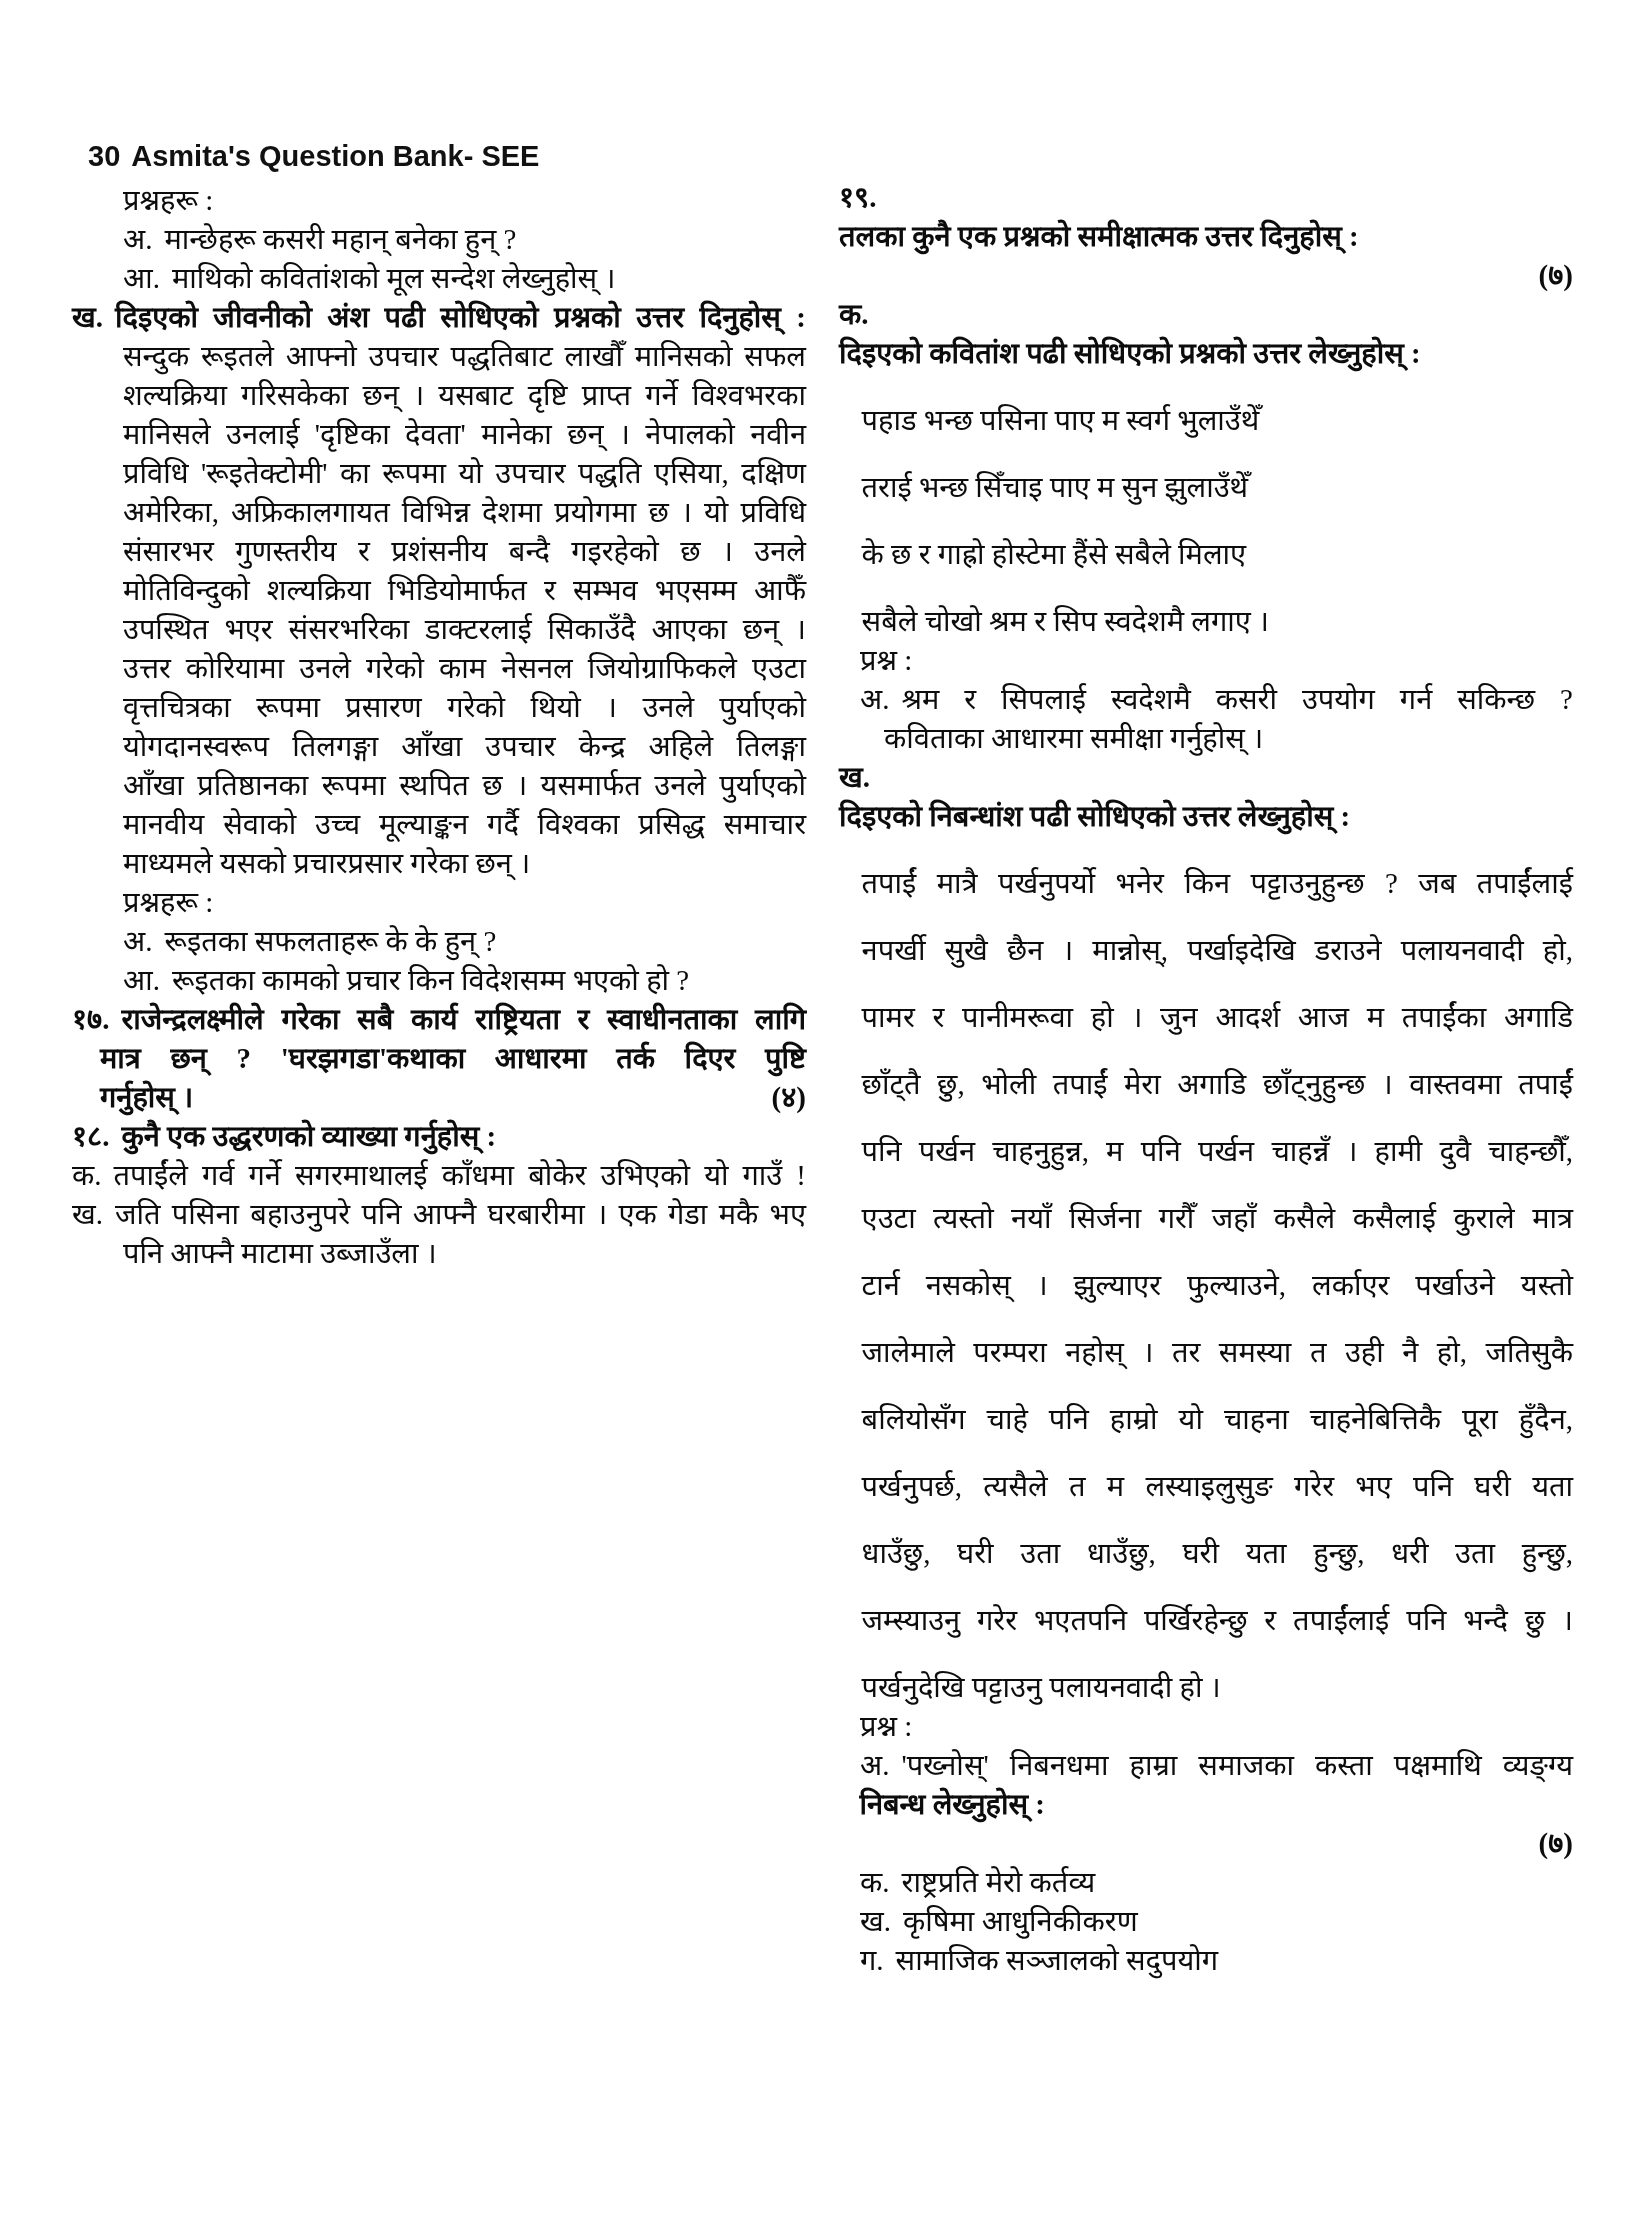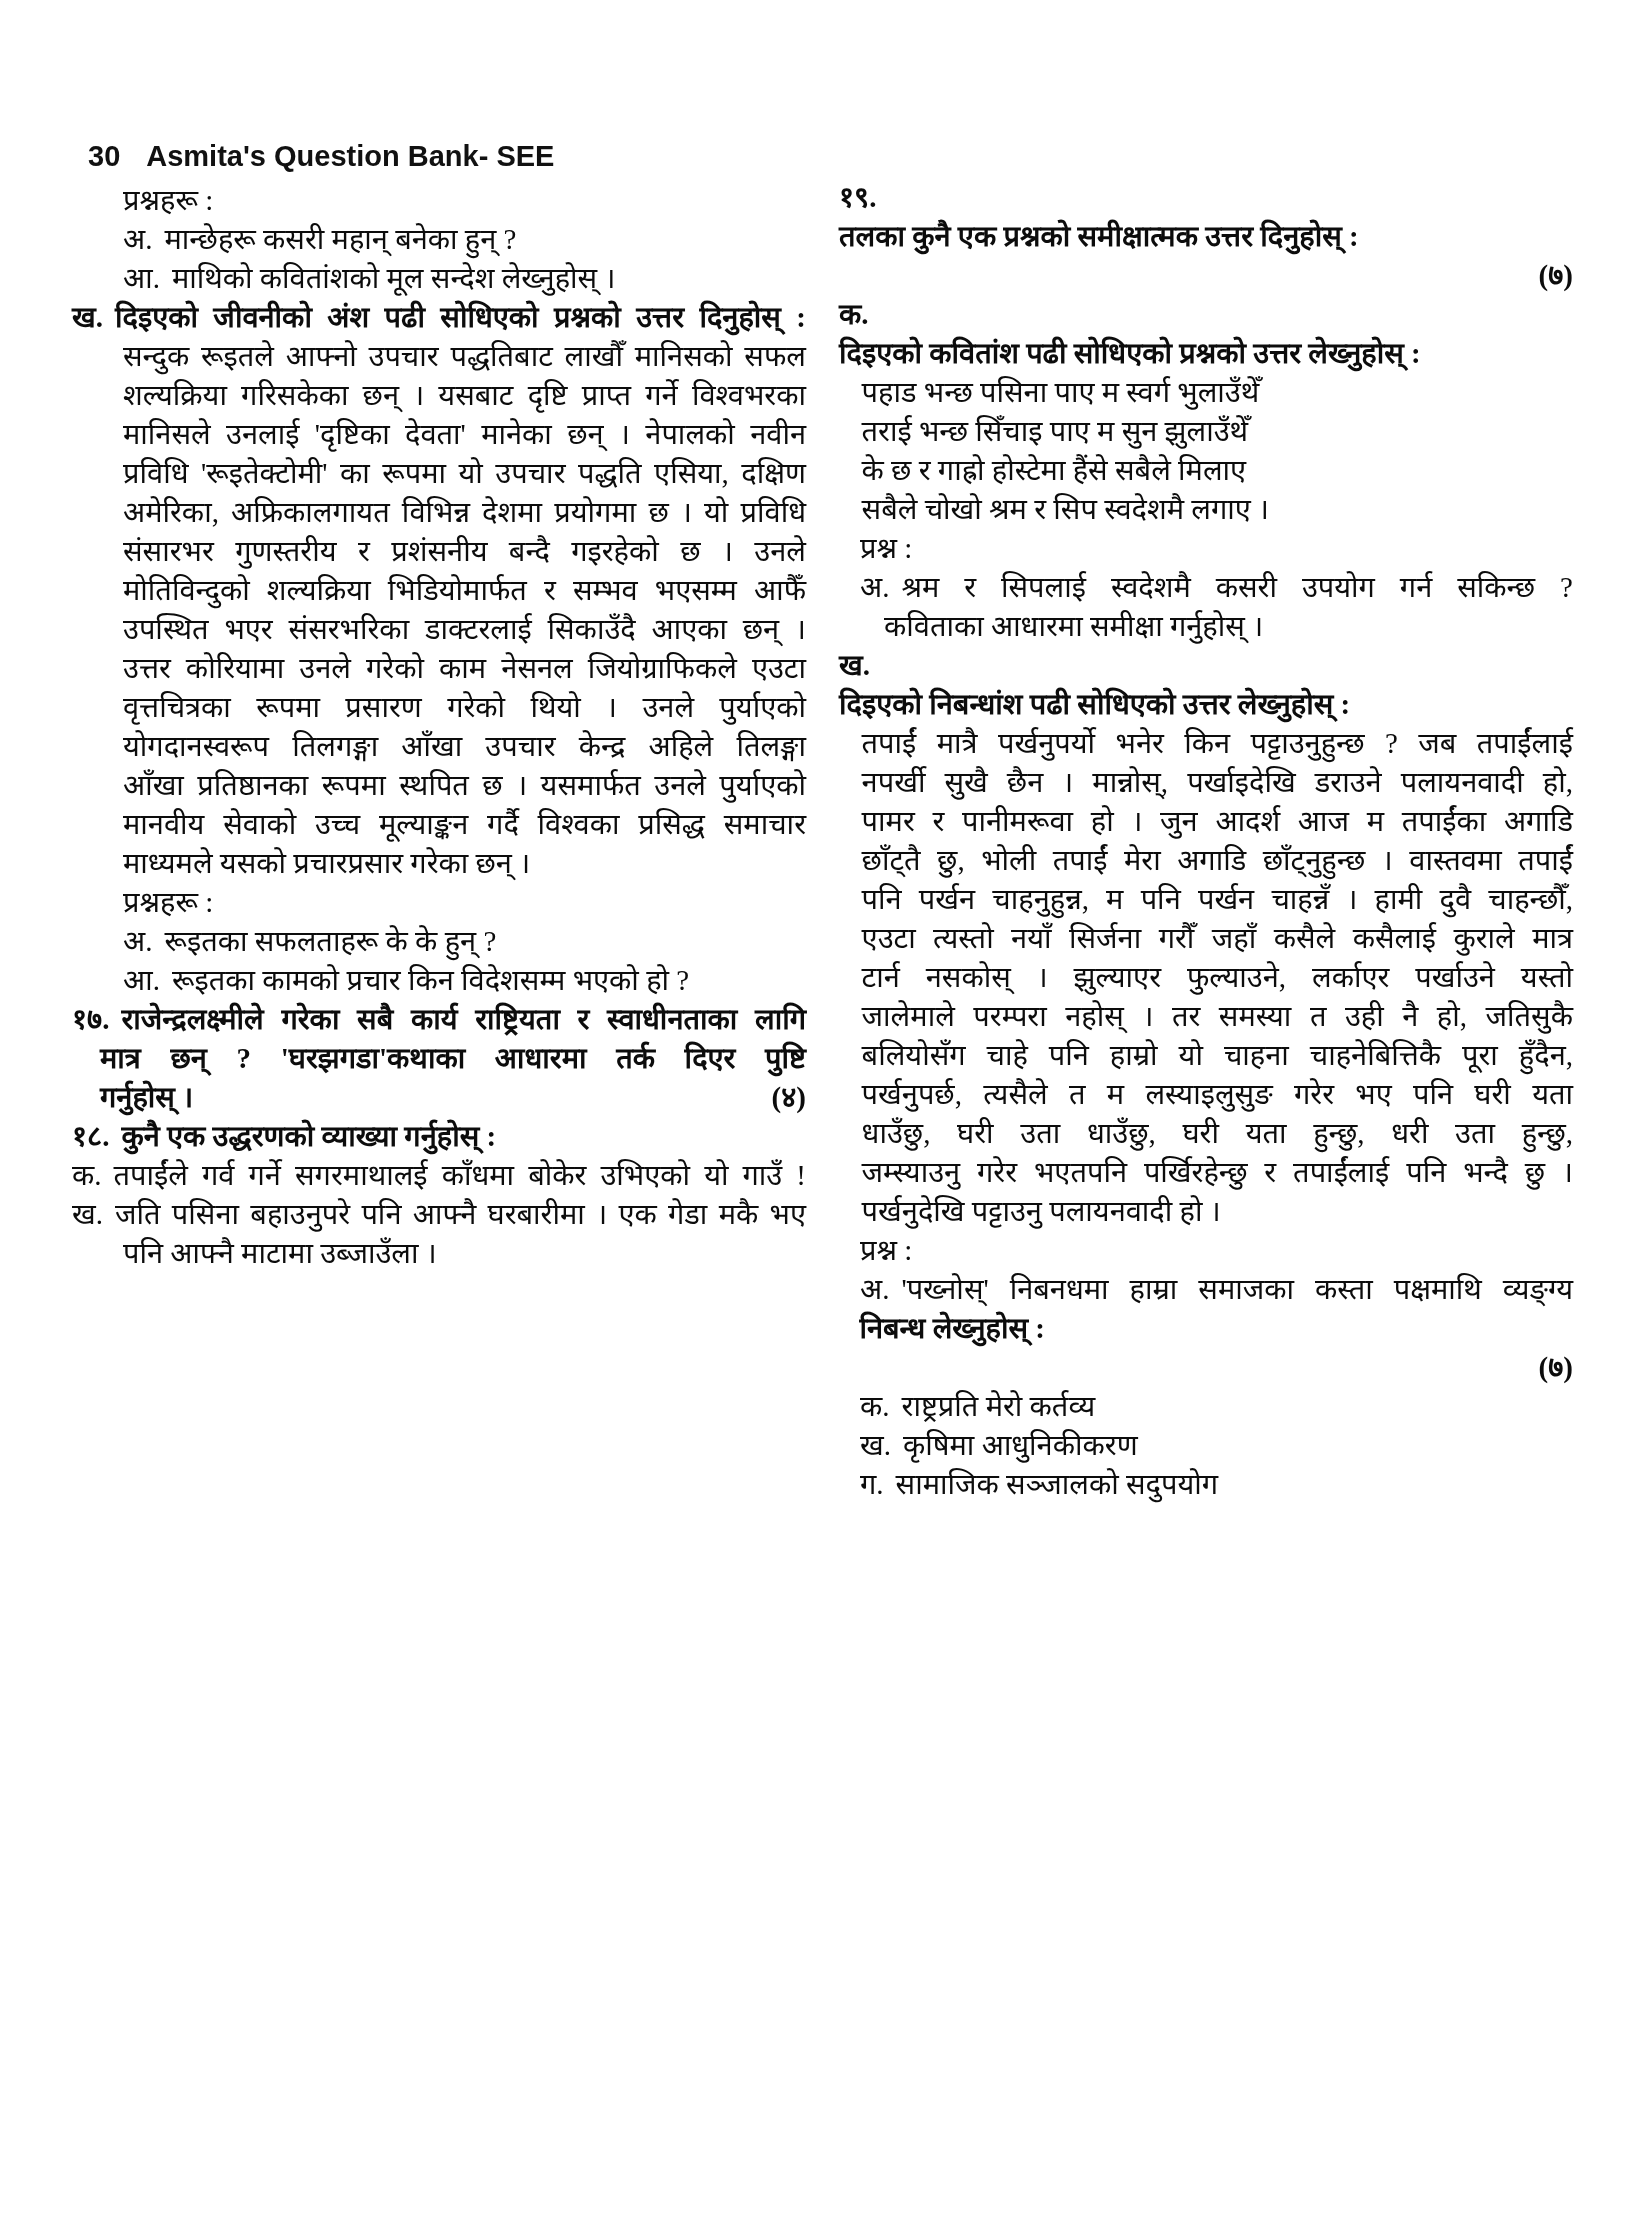--- a/index.html
+++ b/index.html
@@ -1,38 +1,38 @@
 <!DOCTYPE html>
 <html style="font-size:12px"><head>
 <meta charset="utf-8">
 <style>
   html,body{margin:0;padding:0;background:#e8e8e8;}
   .page{position:relative;width:1648px;height:2227px;background:#ffffff;color:#0c0c0c;
         font-family:"Liberation Serif", serif;overflow:hidden;}
-  .hdr{position:absolute;left:88px;top:140px;display:flex;gap:26px;align-items:baseline;
+  .hdr{position:absolute;left:88px;top:140px;display:flex;gap:11px;align-items:baseline;
        font-family:"Liberation Sans", sans-serif;font-weight:bold;font-size:29px;color:#111;}
   .col{position:absolute;width:734px;font-size:29px;line-height:39px;}
   .col.left{left:72px;top:181px;}
   .col.right{left:839px;top:178px;}
   .ln{display:flex;align-items:baseline;}
   .ln.b{font-weight:bold;}
   .lb{flex:0 0 auto;padding-right:12px;white-space:nowrap;}
   .tx{flex:1 1 auto;min-width:0;}
   .ln.j .tx{text-align:justify;text-align-last:justify;text-justify:inter-word;}
   .rm{flex:0 0 auto;margin-left:auto;padding-left:19.6px;white-space:nowrap;}
   
   .left .t-q,.left .t-letter{padding-left:0;}
   .left .t-sub{padding-left:51px;}
   .left .t-body{padding-left:51px;}
   .left .t-qc{padding-left:28px;}
   
   .right .t-q,.right .t-letter{padding-left:0;flex-direction:column;}
   .right .t-sub{padding-left:21px;}
   .right .t-subc{padding-left:45px;}
-  .right .t-body,.right .t-poem{padding-left:22.6px;}
+  .right .t-body,.right .t-poem{padding-left:22.6px;margin-top:28px;}
   .right .t-qc{padding-left:20.4px;flex-direction:column;}
 </style>
 </head>
 <body>
 
 <div class="page">
   <div class="hdr">
     <span>30</span>
     <span>Asmita's Question Bank- SEE</span>
   </div>

